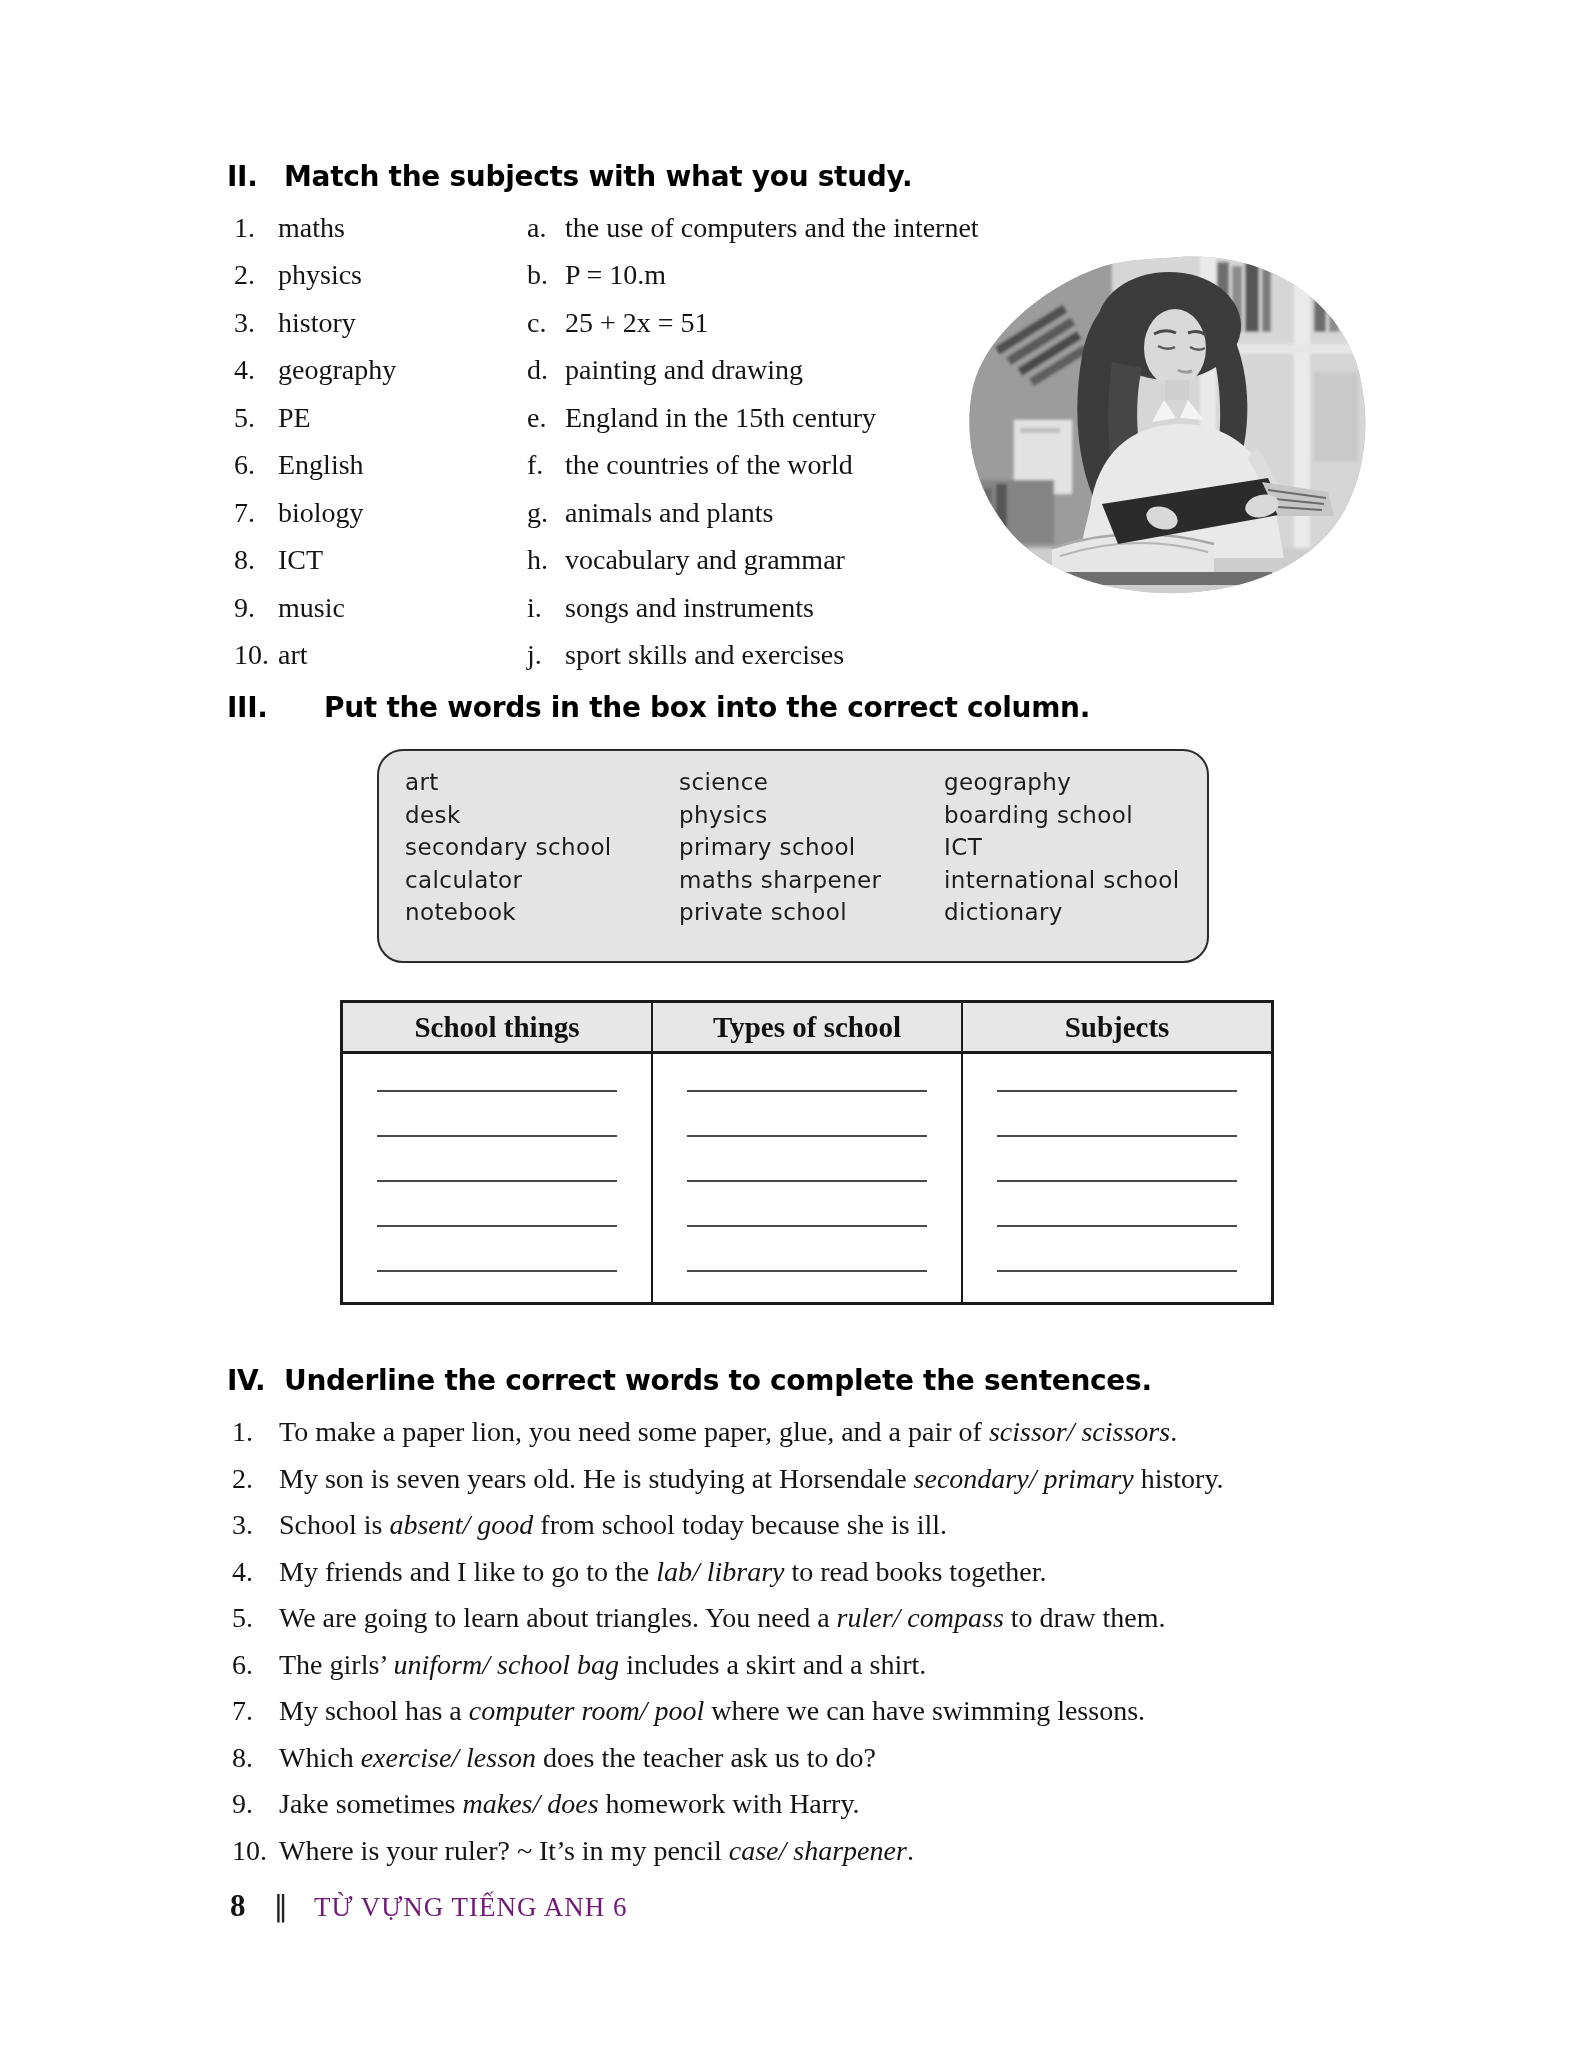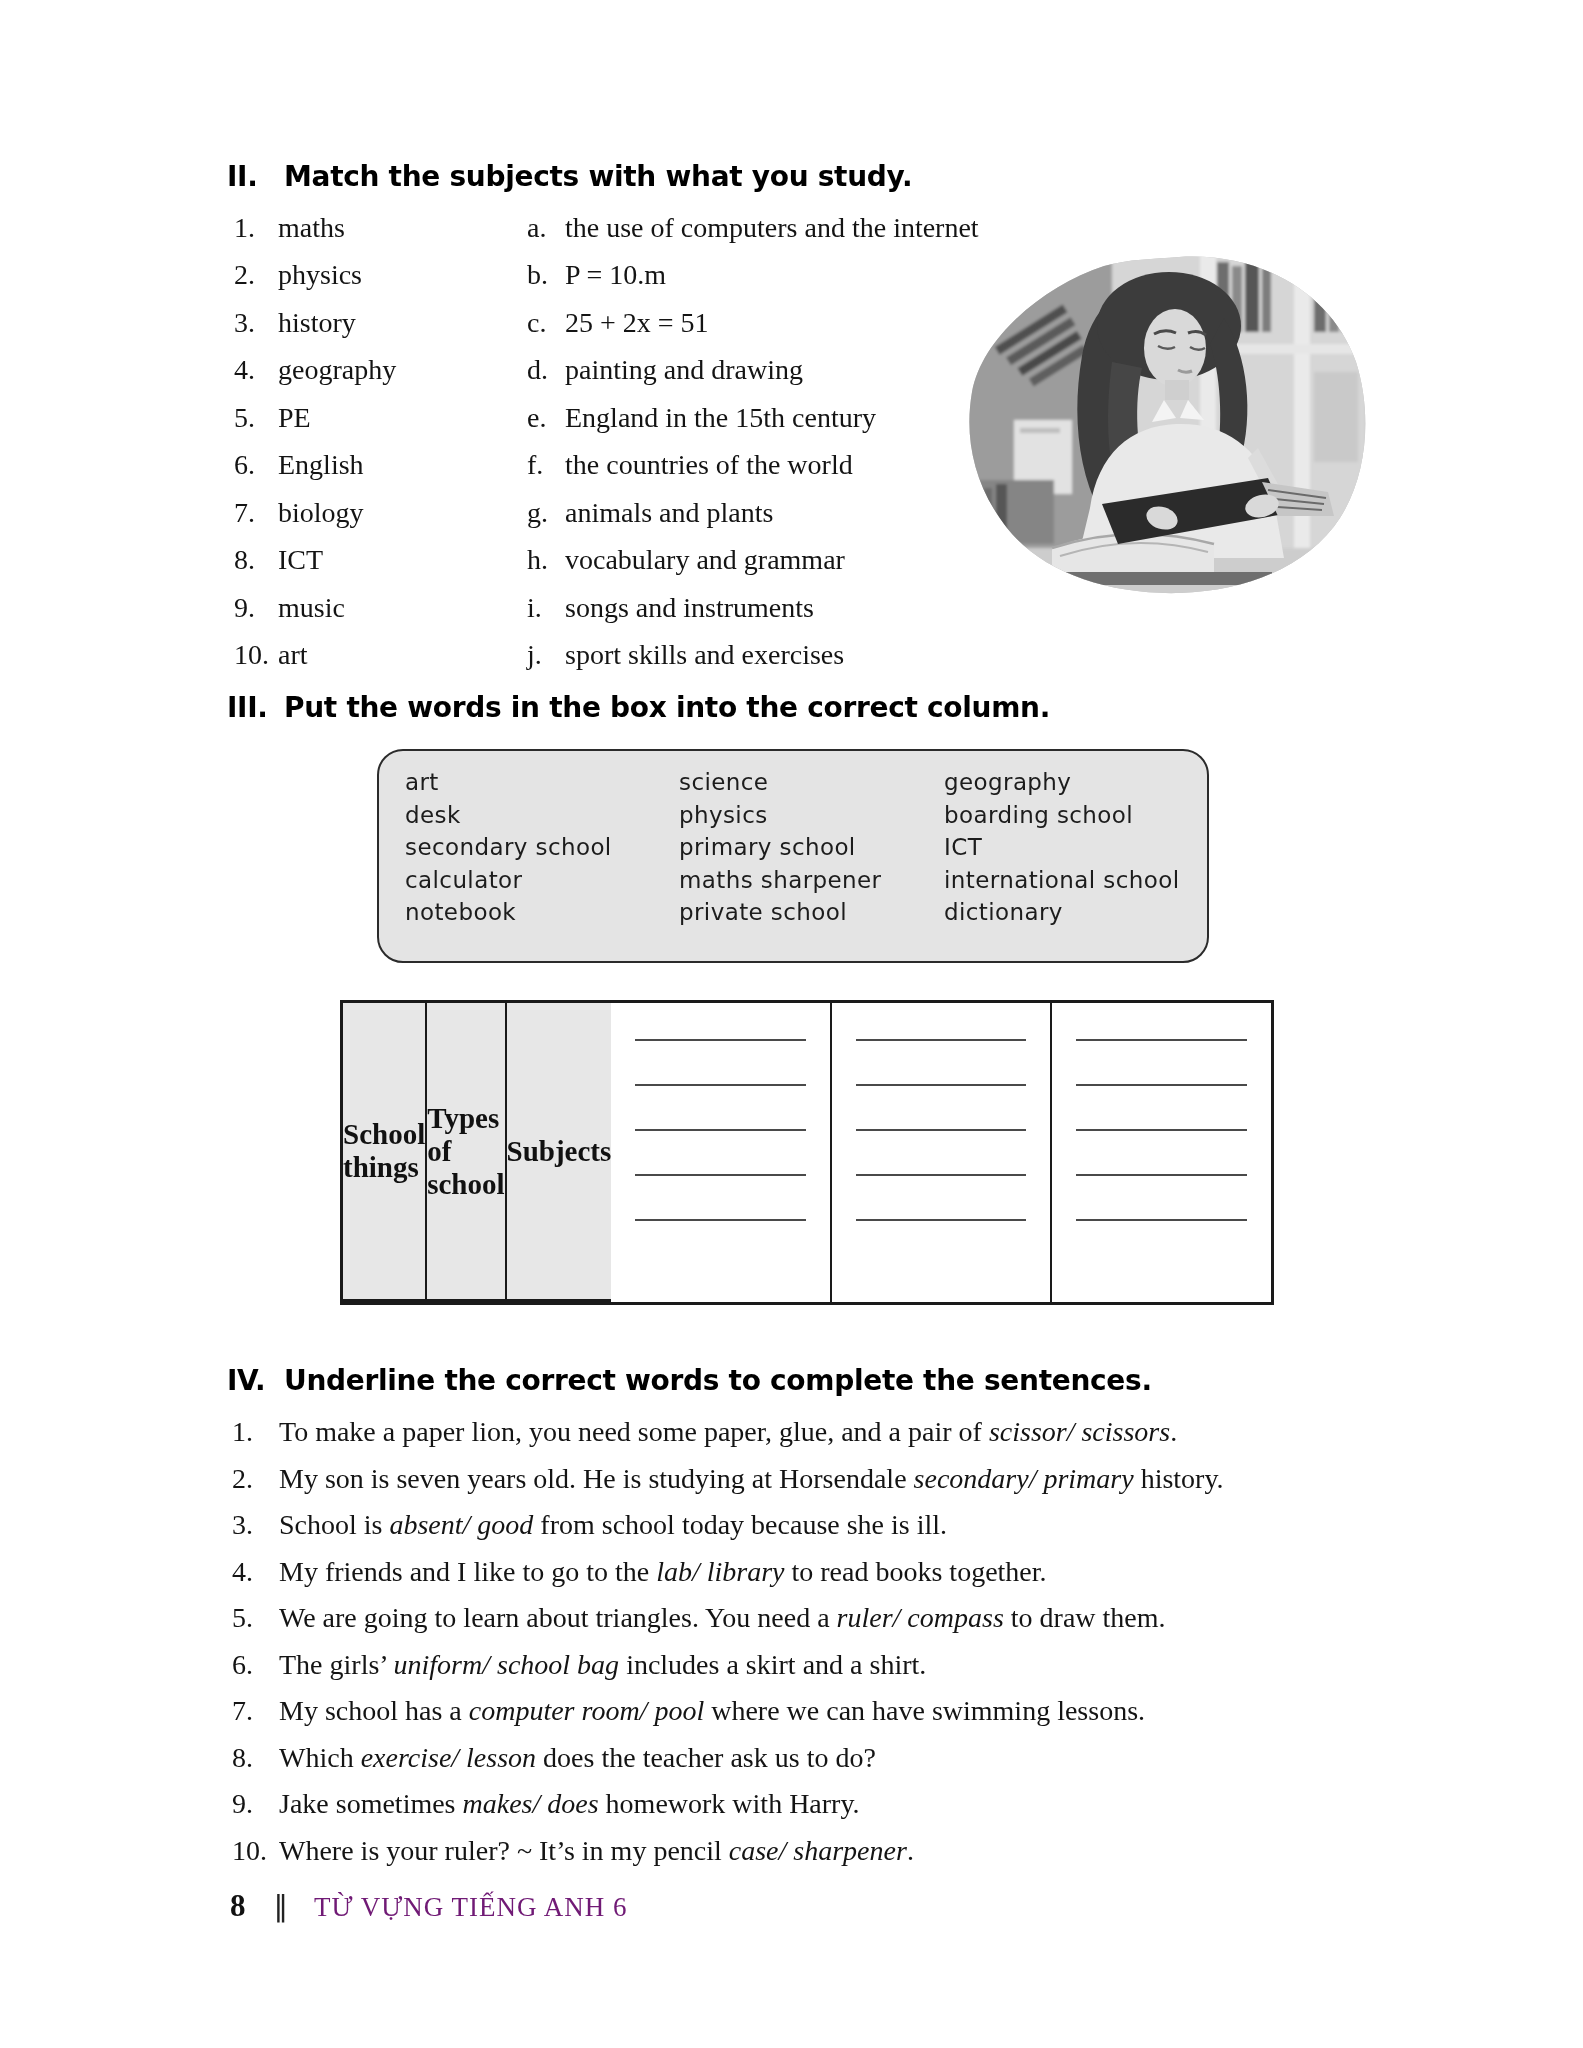--- a/index.html
+++ b/index.html
@@ -4,21 +4,21 @@
 <style>
   html,body{margin:0;padding:0;background:#ffffff;}
   .page{position:relative;width:1583px;height:2048px;background:#ffffff;
         font-family:"Liberation Serif",serif;color:#141414;overflow:hidden;margin-left:12px;}
 
   
   .heading{position:absolute;left:215px;display:flex;align-items:baseline;
            font-family:"DejaVu Sans",sans-serif;font-weight:bold;font-size:28px;
            color:#000;letter-spacing:-0.3px;white-space:nowrap;}
   .heading .hnum{display:inline-block;width:57px;text-align:left;}
-  #h2{top:160px;} #h3{top:691px;} #h4{top:1364px;}
+  #h2{top:160px;} #h3{top:691px;gap:40px;} #h4{top:1364px;}
 
   
   .match-list{position:absolute;left:222px;top:204px;width:1120px;}
   .mrow{display:grid;grid-template-columns:44px 249px 38px 1fr;
         height:47.5px;align-items:center;font-size:28px;}
   .mnum{text-align:left;}
   .mlet{text-align:left;}
 
   
   .photo{position:absolute;left:950px;top:252px;width:404px;height:342px;}
@@ -28,21 +28,21 @@
             background:#e4e4e4;border:2.5px solid #2b2b2b;border-radius:26px;
             display:flex;box-sizing:border-box;padding:15px 0 0 26px;
             font-family:"DejaVu Sans",sans-serif;font-size:23px;color:#1c1c1c;
             letter-spacing:0.4px;}
   .wcol{display:flex;flex-direction:column;}
   .wcol:nth-child(1){width:274px;} .wcol:nth-child(2){width:265px;} .wcol:nth-child(3){flex:1;}
   .word{line-height:32.5px;white-space:nowrap;}
 
   
   .sort-table{position:absolute;left:328px;top:1000px;width:934px;height:305px;
-              border:3px solid #1a1a1a;box-sizing:border-box;display:flex;flex-direction:row;}
+              border:3px solid #1a1a1a;box-sizing:border-box;display:flex;flex-direction:column;}
   .trow{display:flex;flex:1;}
   .trow.head{flex:0 0 48px;background:#e7e7e7;border-bottom:3px solid #1a1a1a;}
   .thcell,.tbcell{flex:1;border-right:2.5px solid #1a1a1a;box-sizing:border-box;}
   .thcell:last-child,.tbcell:last-child{border-right:none;}
   .thcell{display:flex;align-items:center;justify-content:center;
           font-weight:bold;font-size:29px;color:#111;}
   .tbcell{display:flex;flex-direction:column;align-items:center;
           padding-top:36px;gap:43px;}
   .bline{width:78%;height:0;border-bottom:2.5px solid #4a4a4a;}
 

